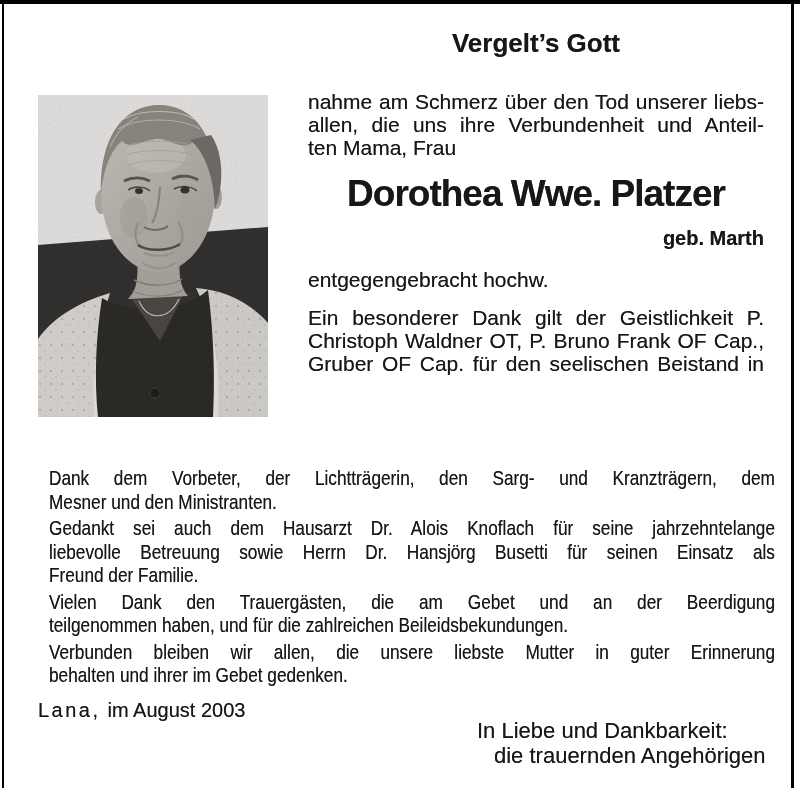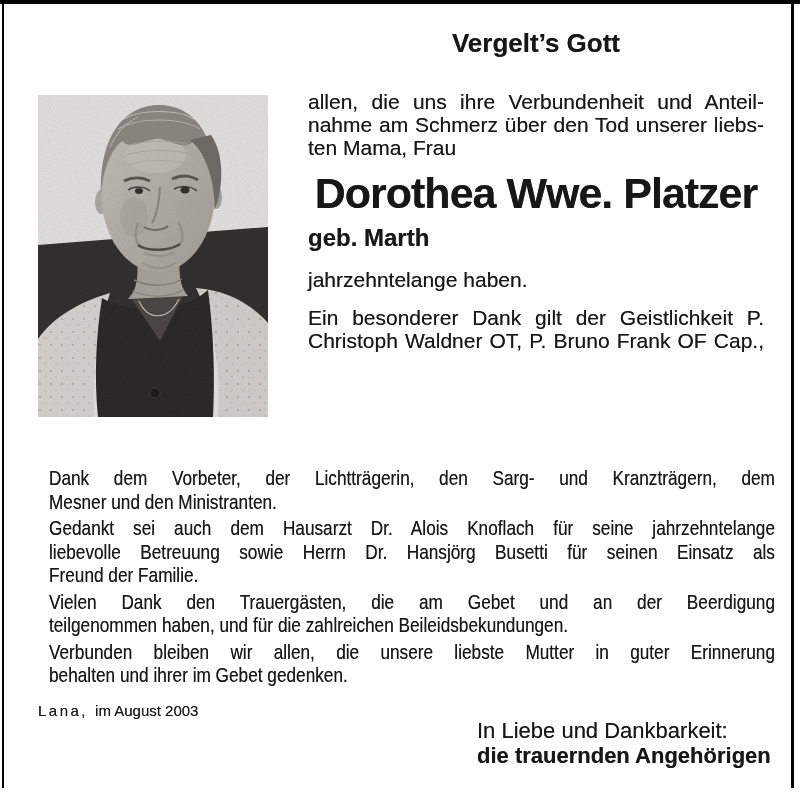--- a/index.html
+++ b/index.html
@@ -12,48 +12,48 @@
   .rule{position:absolute;background:#000;}
   .rule.top{left:0;top:0;width:800px;height:4px;}
   .rule.left{left:2px;top:0;width:2px;height:809px;}
   .rule.right{left:791px;top:0;width:3px;height:809px;}
   .rule.bottom{left:0;top:802px;width:800px;height:7px;}
 
   
   .title{position:absolute;left:308px;top:28px;width:456px;text-align:center;
          font-weight:700;font-size:26px;line-height:30px;}
   .name{position:absolute;left:296px;top:170px;width:480px;text-align:center;
-        font-weight:700;font-size:43px;line-height:47px;letter-spacing:-1px;}
-  .maiden{position:absolute;left:308px;top:225px;width:456px;text-align:left;
-          font-weight:700;font-size:24px;line-height:26px;}
+        font-weight:700;font-size:37px;line-height:47px;letter-spacing:-1px;}
+  .maiden{position:absolute;left:308px;top:225px;width:456px;text-align:right;
+          font-weight:700;font-size:20px;line-height:26px;}
 
   
   .col{position:absolute;left:308px;width:456px;font-size:21px;line-height:23px;}
   .col.intro{top:90px;}
   .col.introclose{top:268px;}
   .col.clergy{top:306px;}
   .jl{text-align:justify;text-align-last:justify;}
   .ll{text-align:left;}
 
   
   .photo{position:absolute;left:38px;top:95px;width:230px;height:322px;margin:0;}
   .photo svg{display:block;filter:blur(.3px) contrast(.98);}
 
   
   .wide{position:absolute;left:49px;top:466px;width:726px;}
   .narrow{width:885px;transform:scaleX(0.8203);transform-origin:0 0;
           font-size:21px;line-height:23.5px;}
   .para{margin:0 0 3px 0;}
-  .dateline{position:absolute;left:38px;top:699px;font-size:15px;line-height:23px;text-align:center;}
+  .dateline{position:absolute;left:38px;top:699px;font-size:20px;line-height:23px;text-align:center;}
   .sperr{letter-spacing:2.5px;}
   .drest{margin-left:7px;}
 
   
   .closing{position:absolute;left:477px;top:718px;font-size:22px;line-height:25px;}
-  .closing .sig{font-weight:700;}
+  .closing .sig{font-weight:400;margin-left:17px;}
 </style>
 </head>
 <body>
 
 <div class="page">
 
   <div class="rule top"></div>
   <div class="rule left"></div>
   <div class="rule right"></div>
   <div class="rule bottom"></div>
@@ -128,32 +128,33 @@
       <path d="M140,127 C146,137 146,146 140,151" fill="none" stroke="#968f87" stroke-width="2"></path>
       <path d="M100,150 C110,157 132,156 142,149" fill="none" stroke="#4e4840" stroke-width="2.5"></path>
       <path d="M106,158 C115,162 128,162 136,157" fill="none" stroke="#9a948b" stroke-width="2"></path>
       <path d="M105,168 C115,175 128,175 137,168" fill="none" stroke="#8d8780" stroke-width="1.5" opacity="0.8"></path>
 
       <rect x="0" y="0" width="230" height="322" filter="url(#grain)" opacity="0.3"></rect>
     </svg>
   </figure>
 
   <div class="col intro">
+    <div class="jl">nahme am Schmerz über den Tod unserer liebs-</div>
     <div class="jl">allen, die uns ihre Verbundenheit und Anteil-</div>
-    <div class="jl">nahme am Schmerz über den Tod unserer liebs-</div>
     <div class="ll">ten Mama, Frau</div>
   </div>
 
   <div class="name">Dorothea Wwe. Platzer</div>
   <div class="maiden">geb. Marth</div>
-  <div class="col introclose">jahrzehntelange haben.</div>
+  <div class="col introclose">entgegengebracht hochw.</div>
 
   <div class="col clergy">
     <div class="jl">Ein besonderer Dank gilt der Geistlichkeit P.</div>
     <div class="jl">Christoph Waldner OT, P. Bruno Frank OF Cap.,</div>
+    <div class="jl">Gruber OF Cap. für den seelischen Beistand in</div>
   </div>
 
   <div class="wide">
     <div class="narrow">
       <div class="para">
         <div class="jl">Dank dem Vorbeter, der Lichtträgerin, den Sarg- und Kranzträgern, dem</div>
         <div class="ll">Mesner und den Ministranten.</div>
       </div>
       <div class="para">
         <div class="jl">Gedankt sei auch dem Hausarzt Dr. Alois Knoflach für seine jahrzehntelange</div>

